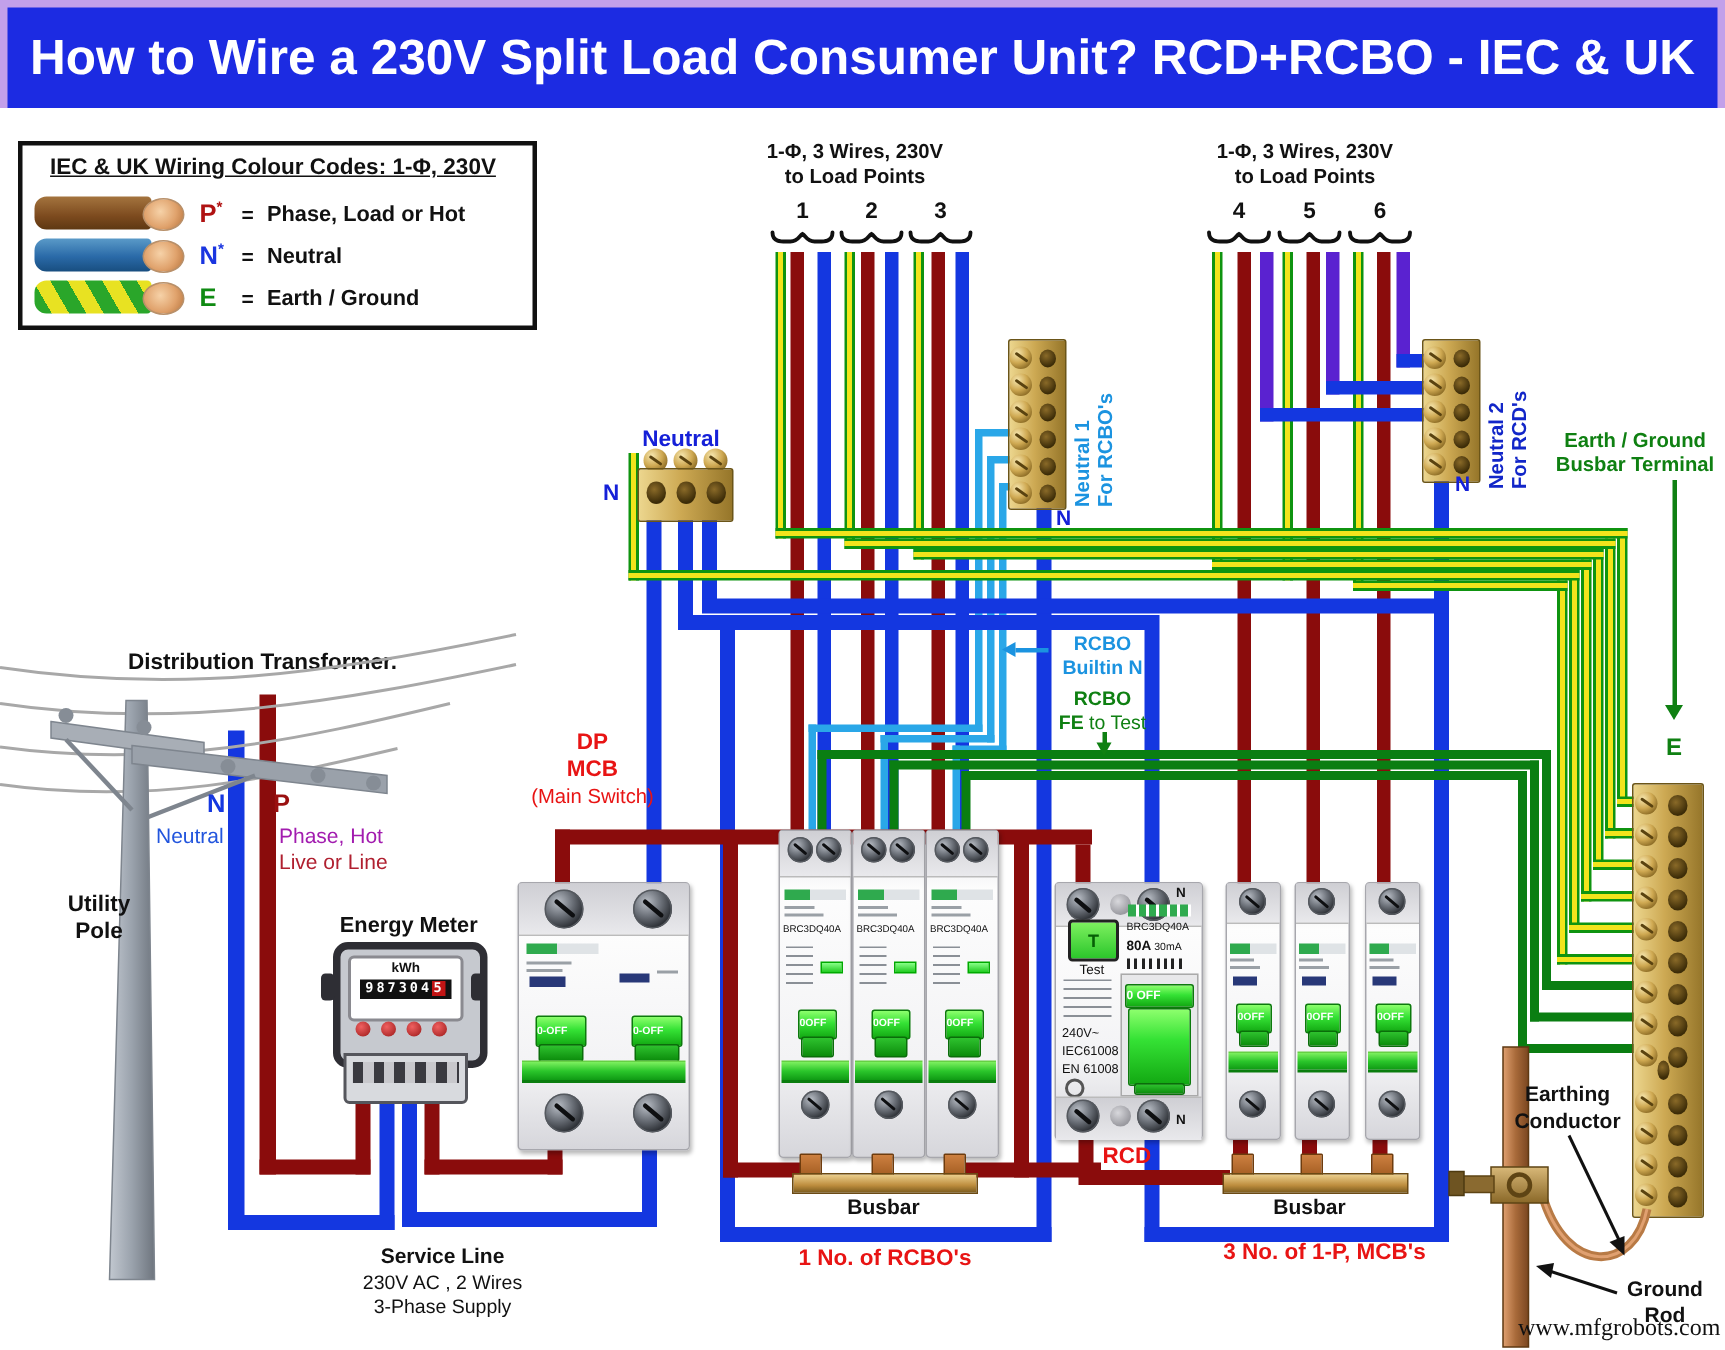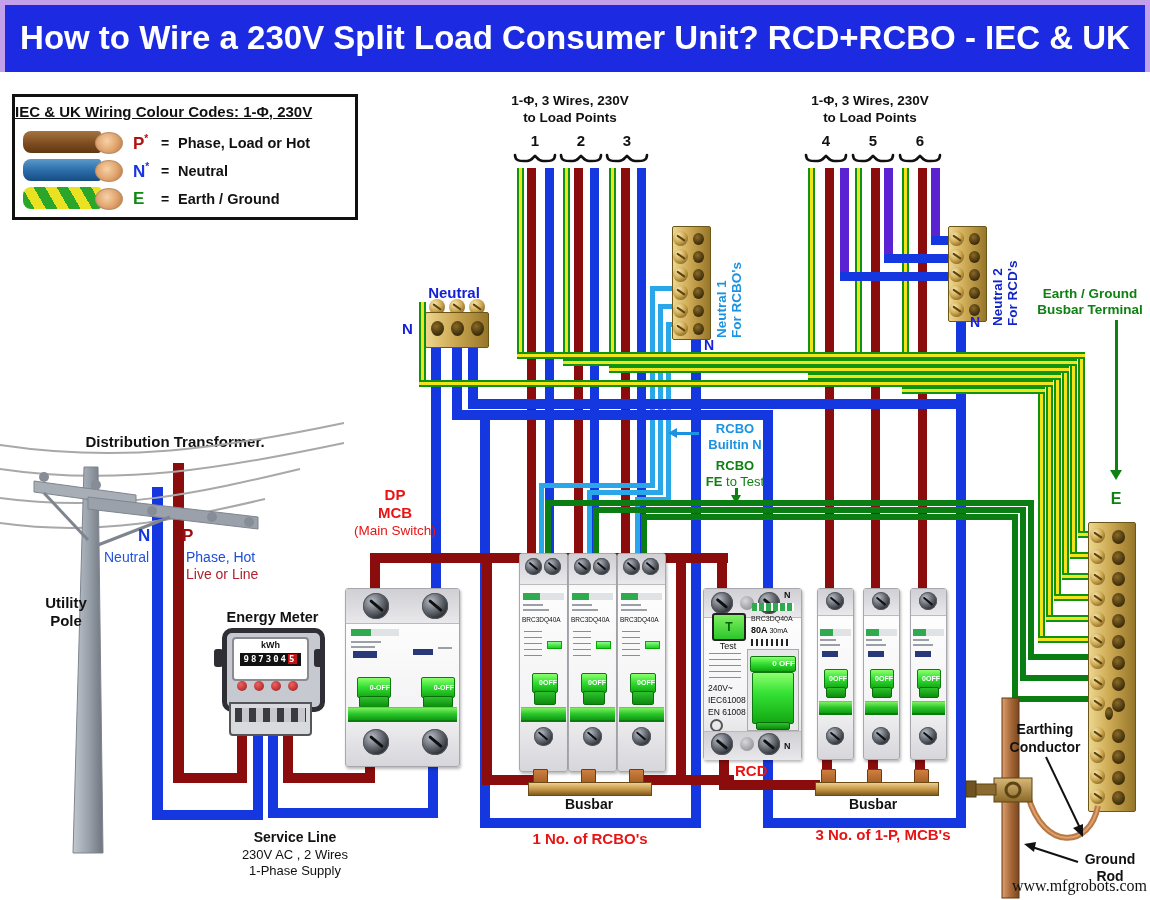--- a/index.html
+++ b/index.html
@@ -21,21 +21,21 @@
   .bsc{position:absolute;border-radius:50%;background:radial-gradient(circle at 35% 30%,#f6e6ae,#cfa952 45%,#7e5f1c 85%)}
   .bsc::after{content:"";position:absolute;left:18%;top:42%;width:64%;height:14%;background:#5a4310;transform:rotate(35deg);border-radius:2px}
   .hole{position:absolute;border-radius:50%;background:radial-gradient(circle at 40% 35%,#8a6a28,#3c2c08 70%)}
   .dot{position:absolute;border-radius:50%;background:radial-gradient(circle at 38% 35%,#d8d8dc,#9a9aa0 70%)}
   .brass{position:absolute;background:linear-gradient(90deg,#ecd68e,#cda953 45%,#96762a);border:1px solid #6b5518;border-radius:2px}
   .bus{position:absolute;background:linear-gradient(180deg,#ecd08e,#bd8d3e 60%,#7c5c1e);border:1px solid #6b4a14}
   .clip{position:absolute;background:linear-gradient(180deg,#cd8040,#a05a20);border:1px solid #6e3c0e;border-radius:1px}
   
   .brk{position:absolute;background:linear-gradient(180deg,#e2e2e6,#fdfdfd 18%,#f3f3f5 70%,#d6d6db);border:1px solid #a7a7ad;border-radius:3px;box-shadow:1px 2px 3px rgba(0,0,0,.28)}
   .tz{position:absolute;background:linear-gradient(180deg,#cfcfd4,#e9e9ec);border-bottom:1px solid #bbb}
-  .tg{position:absolute;border:1px solid #0c7a0c;border-radius:2px;background:linear-gradient(180deg,#8dff6d,#35e235 45%,#12a812);color:#fff;font:bold 7px "Liberation Sans",sans-serif;text-align:right}
+  .tg{position:absolute;border:1px solid #0c7a0c;border-radius:2px;background:linear-gradient(180deg,#8dff6d,#35e235 45%,#12a812);color:#fff;font:bold 7px "Liberation Sans",sans-serif;text-align:left}
   .tgf{position:absolute;background:linear-gradient(180deg,#2ec22e,#0c8c0c);border:1px solid #0a6d0a;border-radius:2px}
   .gb{position:absolute;background:linear-gradient(180deg,#7df05f,#2bc62b 50%,#0f9a14);border-top:1px solid #66d044;border-bottom:2px solid #0a7d0e}
   .strip{position:absolute;height:7px;background:linear-gradient(90deg,#2faa4e 0 42%,#dfe3e6 42%)}
   .tl{position:absolute;height:2px;background:#9aa0a6}
   .chip{position:absolute;background:#283878}
   .led{position:absolute;background:linear-gradient(180deg,#8f8,#2c2);border:1px solid #0a0}
   .bars{position:absolute;background:repeating-linear-gradient(90deg,#222 0 2px,transparent 2px 5px)}
   .doodle{position:absolute;background:
     repeating-linear-gradient(180deg,#8a8f96 0 1px,transparent 1px 6px)}
   
@@ -169,21 +169,21 @@
     <i class="w wr" style="left:719px;top:780px;width:101px;height:10px"></i>
     <i class="w wb" style="left:480px;top:818px;width:221px;height:10px"></i>
     <i class="w wb" style="left:763px;top:818px;width:203px;height:10px"></i>
     <i class="w wr" style="left:173px;top:773px;width:74px;height:10px"></i>
     <i class="w wb" style="left:152px;top:810px;width:111px;height:10px"></i>
     <i class="w wb" style="left:268px;top:808px;width:170px;height:10px"></i>
     <i class="w wr" style="left:283px;top:773px;width:92px;height:10px"></i>
   </div>
 
   <div class="abs" style="left:12px;top:94px;width:340px;height:120px;background:#fff;border:3px solid #111">
-    <div class="t b blk" style="left:0;top:6px;width:334px;font-size:15px;text-decoration:underline">IEC &amp; UK Wiring Colour Codes: 1-Φ, 230V</div>
+    <div class="t b blk" style="left:0;top:6px;width:334px;text-align:center;font-size:15px;text-decoration:underline">IEC &amp; UK Wiring Colour Codes: 1-Φ, 230V</div>
     <div class="abs" style="left:8px;top:34px;width:78px;height:22px;border-radius:8px 3px 3px 8px;background:linear-gradient(180deg,#a4743e,#7c4a1e 60%,#5e3812)"></div>
     <div class="abs" style="left:80px;top:35px;width:26px;height:20px;border-radius:50%;background:radial-gradient(circle at 42% 40%,#f6d2a8,#e0a26c 55%,#b4713a);border:1px solid #b8906a"></div>
     <div class="abs" style="left:8px;top:62px;width:78px;height:22px;border-radius:8px 3px 3px 8px;background:linear-gradient(180deg,#5a9ac8,#2a6aa8 55%,#184e80)"></div>
     <div class="abs" style="left:80px;top:63px;width:26px;height:20px;border-radius:50%;background:radial-gradient(circle at 42% 40%,#f6d2a8,#e0a26c 55%,#b4713a);border:1px solid #b8906a"></div>
     <div class="abs" style="left:8px;top:90px;width:78px;height:22px;border-radius:8px 3px 3px 8px;background:repeating-linear-gradient(60deg,#2aa62a 0 10px,#e8e222 10px 20px)"></div>
     <div class="abs" style="left:80px;top:91px;width:26px;height:20px;border-radius:50%;background:radial-gradient(circle at 42% 40%,#f6d2a8,#e0a26c 55%,#b4713a);border:1px solid #b8906a"></div>
     <div class="t b" style="left:118px;top:36px;font-size:17px;color:#b01212"><span>P</span><sup>*</sup></div>
     <div class="t b blk" style="left:146px;top:38px;font-size:14px">=</div>
     <div class="t b blk" style="left:163px;top:38px;font-size:14.5px">Phase, Load or  Hot</div>
     <div class="t b" style="left:118px;top:64px;font-size:17px;color:#1a35e0"><span>N</span><sup>*</sup></div>
@@ -332,21 +332,21 @@
     <line x1="98" y1="140" x2="170" y2="112" stroke="#7e858e" stroke-width="3"></line>
     <circle cx="44" cy="72" r="5" fill="#868d96"></circle>
       <circle cx="96" cy="80" r="5" fill="#868d96"></circle>
     <circle cx="152" cy="106" r="5" fill="#868d96"></circle>
       <circle cx="212" cy="112" r="5" fill="#868d96"></circle>
       <circle cx="249" cy="117" r="5" fill="#868d96"></circle>
   </svg>
   <div class="t b" style="left:138px;top:526px;font-size:17px;color:#1437e0">N</div>
   <div class="t" style="left:104px;top:549px;font-size:14px;color:#2255dd">Neutral</div>
   <div class="t b dred" style="left:182px;top:526px;font-size:17px">P</div>
-  <div class="t" style="left:186px;top:549px;font-size:14px;color:#1d4ed8">Phase, Hot</div>
+  <div class="t" style="left:186px;top:549px;font-size:14px;color:#a21caf">Phase, Hot</div>
   <div class="t" style="left:186px;top:566px;font-size:14px;color:#b02030">Live or Line</div>
   <div class="t b blk ctr" style="left:36px;top:594px;width:60px;font-size:15px">Utility</div>
   <div class="t b blk ctr" style="left:36px;top:612px;width:60px;font-size:15px">Pole</div>
 
   <div class="t b blk ctr" style="left:225px;top:609px;width:95px;font-size:14.5px">Energy Meter</div>
   <div class="abs" style="left:222px;top:628px;width:93px;height:74px;background:#c6c9cf;border:5px solid #2e2e34;border-radius:10px">
     <div class="abs" style="left:-13px;top:16px;width:9px;height:18px;background:#2e2e34;border-radius:3px"></div>
     <div class="abs" style="left:87px;top:16px;width:9px;height:18px;background:#2e2e34;border-radius:3px"></div>
     <div class="abs" style="left:5px;top:4px;width:73px;height:40px;background:#fff;border:2px solid #8a8a90;border-radius:4px">
       <div class="t b blk ctr" style="left:0;top:1px;width:73px;font-size:9px">kWh</div>
@@ -504,21 +504,21 @@
   <div class="clip" style="left:867px;top:769px;width:13px;height:15px"></div>
   <div class="clip" style="left:914px;top:769px;width:13px;height:15px"></div>
   <div class="bus" style="left:815px;top:782px;width:122px;height:12px"></div>
   <div class="t b blk ctr" style="left:554px;top:796px;width:70px;font-size:14px">Busbar</div>
   <div class="t b blk ctr" style="left:838px;top:796px;width:70px;font-size:14px">Busbar</div>
   <div class="t b red ctr" style="left:520px;top:830px;width:140px;font-size:15px">1 No. of RCBO's</div>
   <div class="t b red ctr" style="left:808px;top:826px;width:150px;font-size:15px">3 No. of 1-P, MCB's</div>
 
   <div class="t b blk ctr" style="left:238px;top:829px;width:114px;font-size:14px">Service Line</div>
   <div class="t blk ctr" style="left:232px;top:847px;width:126px;font-size:13px">230V AC , 2 Wires</div>
-  <div class="t blk ctr" style="left:238px;top:863px;width:114px;font-size:13px">1-Phase Supply</div>
+  <div class="t blk ctr" style="left:238px;top:863px;width:114px;font-size:13px">3-Phase Supply</div>
 
   <svg class="abs" style="left:940px;top:690px" width="210" height="210" viewBox="0 0 210 210">
     <defs>
       <linearGradient id="cop" x1="0" y1="0" x2="1" y2="0">
           <stop offset="0" stop-color="#e0a070"></stop>
           <stop offset=".5" stop-color="#a86a3a"></stop>
           <stop offset="1" stop-color="#7a4620"></stop>
         </linearGradient>
       <linearGradient id="br2" x1="0" y1="0" x2="0" y2="1">
           <stop offset="0" stop-color="#d8b878"></stop>

